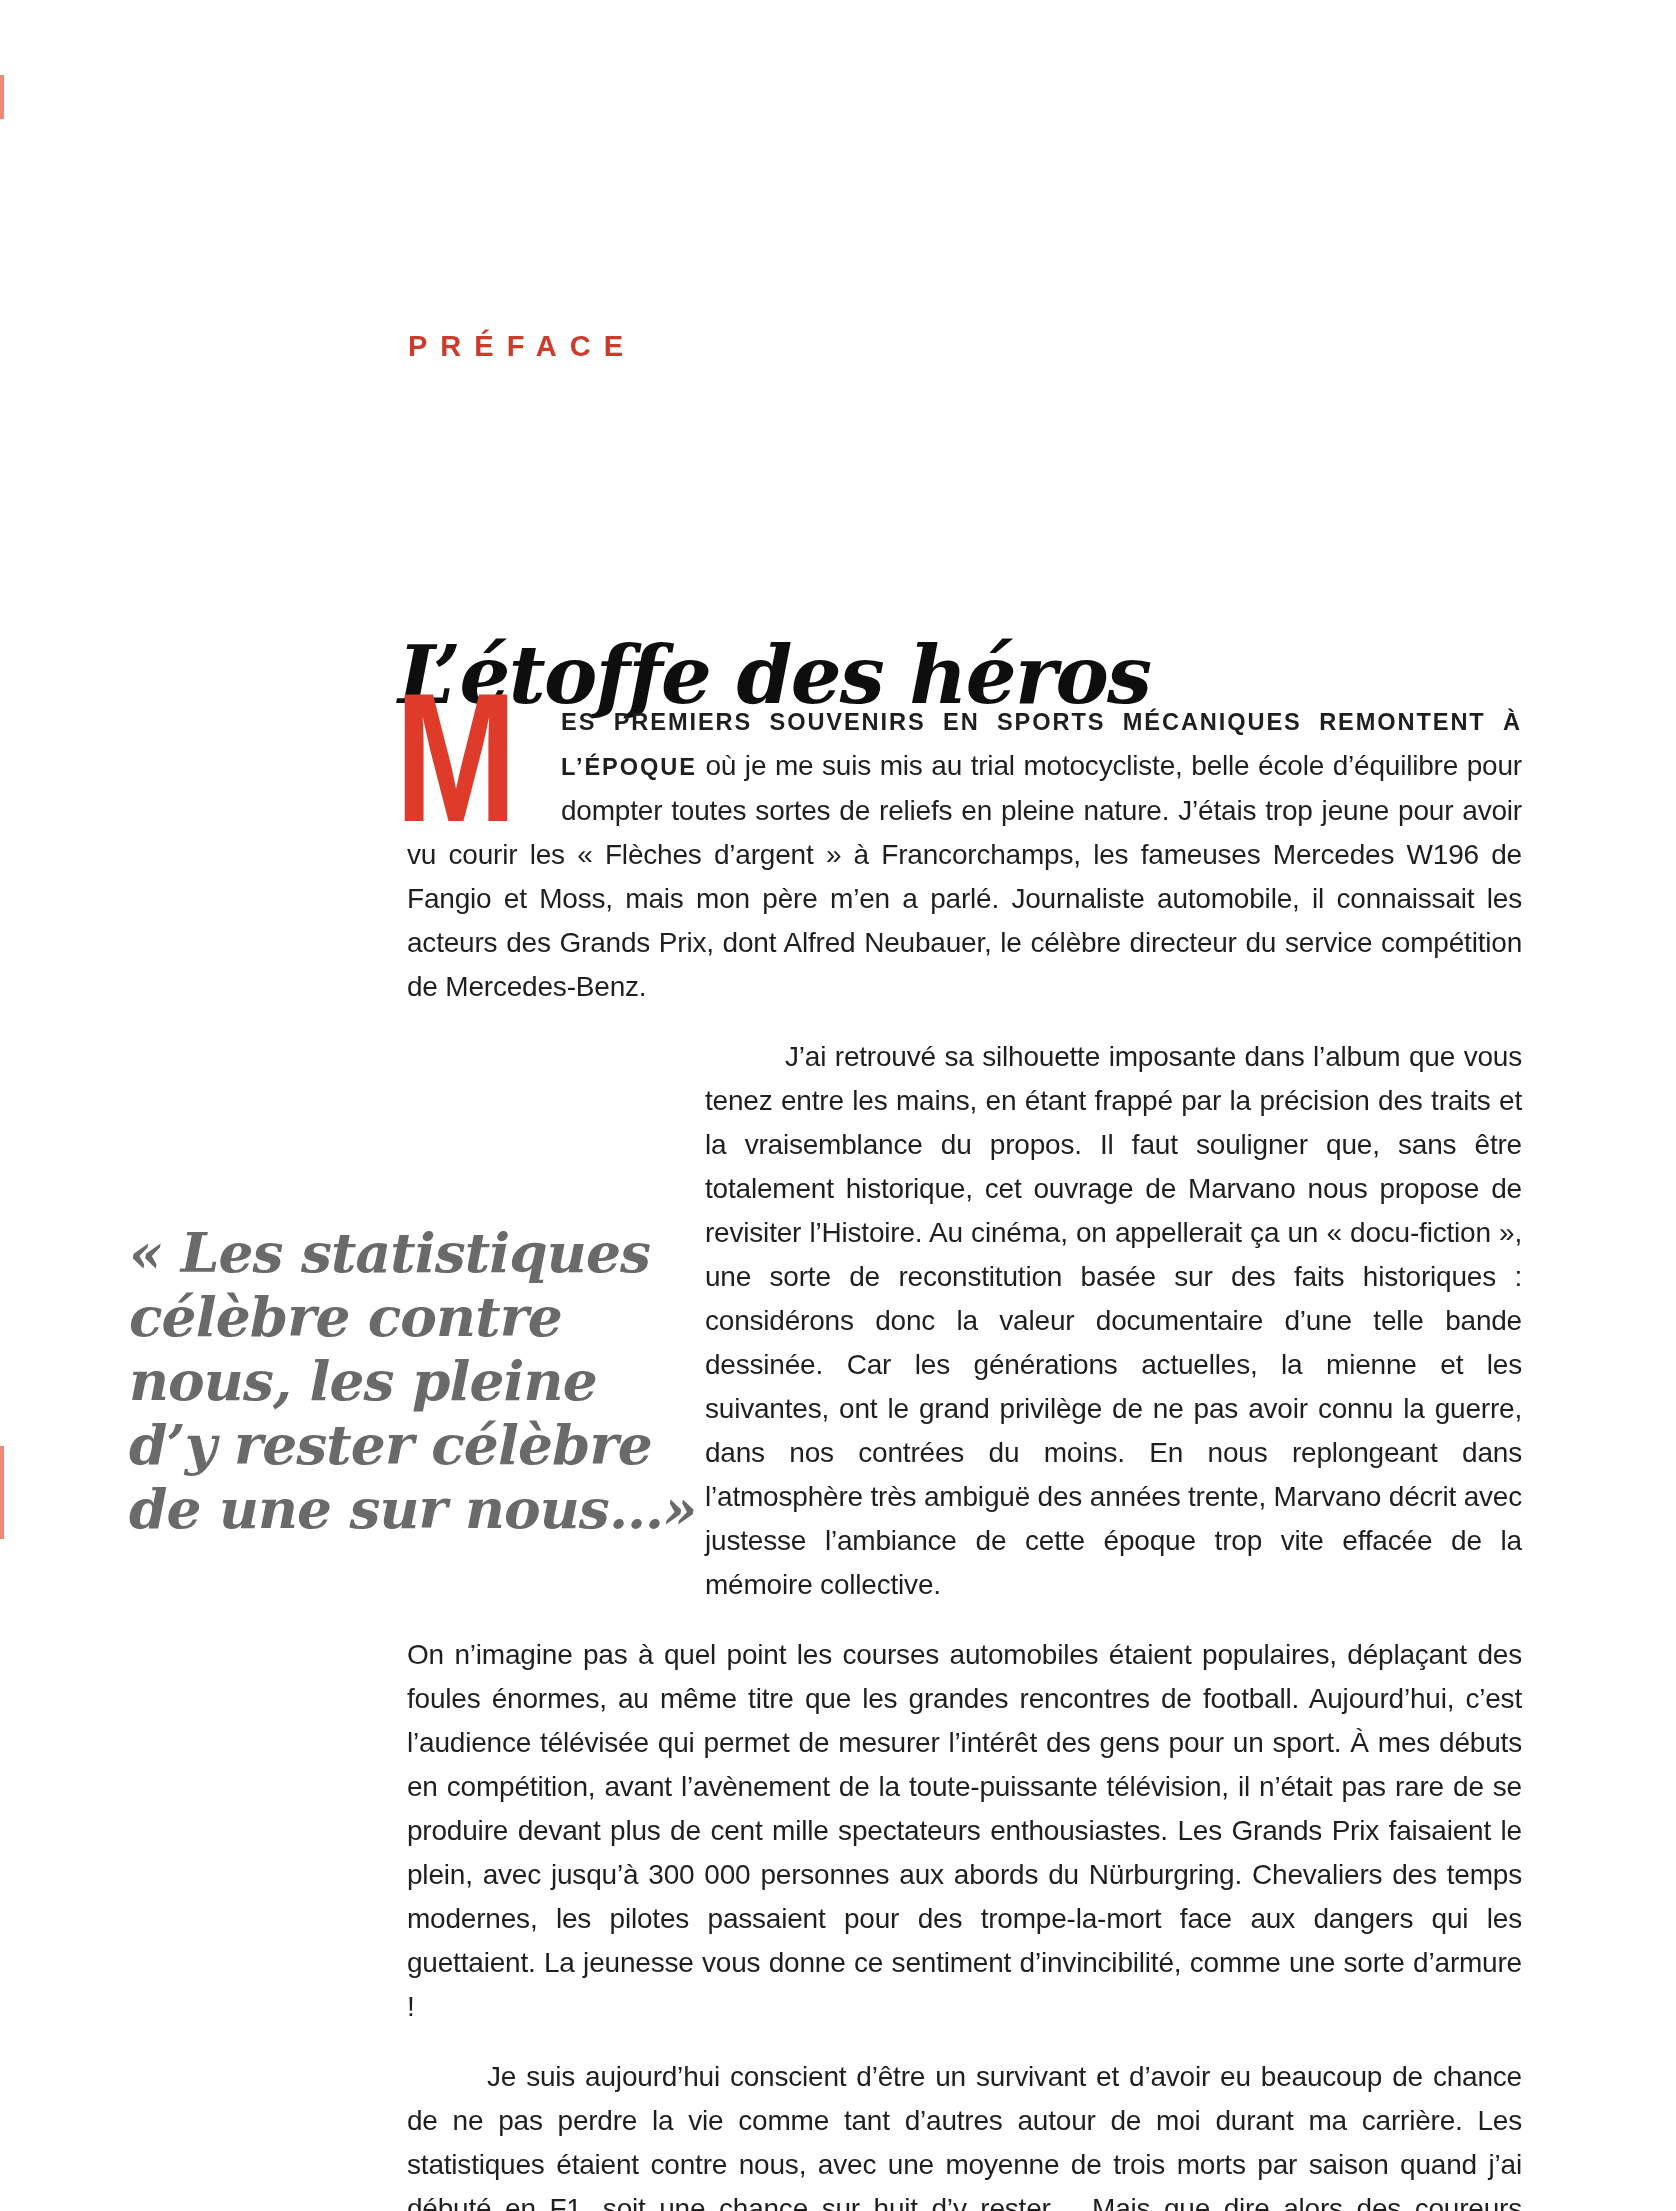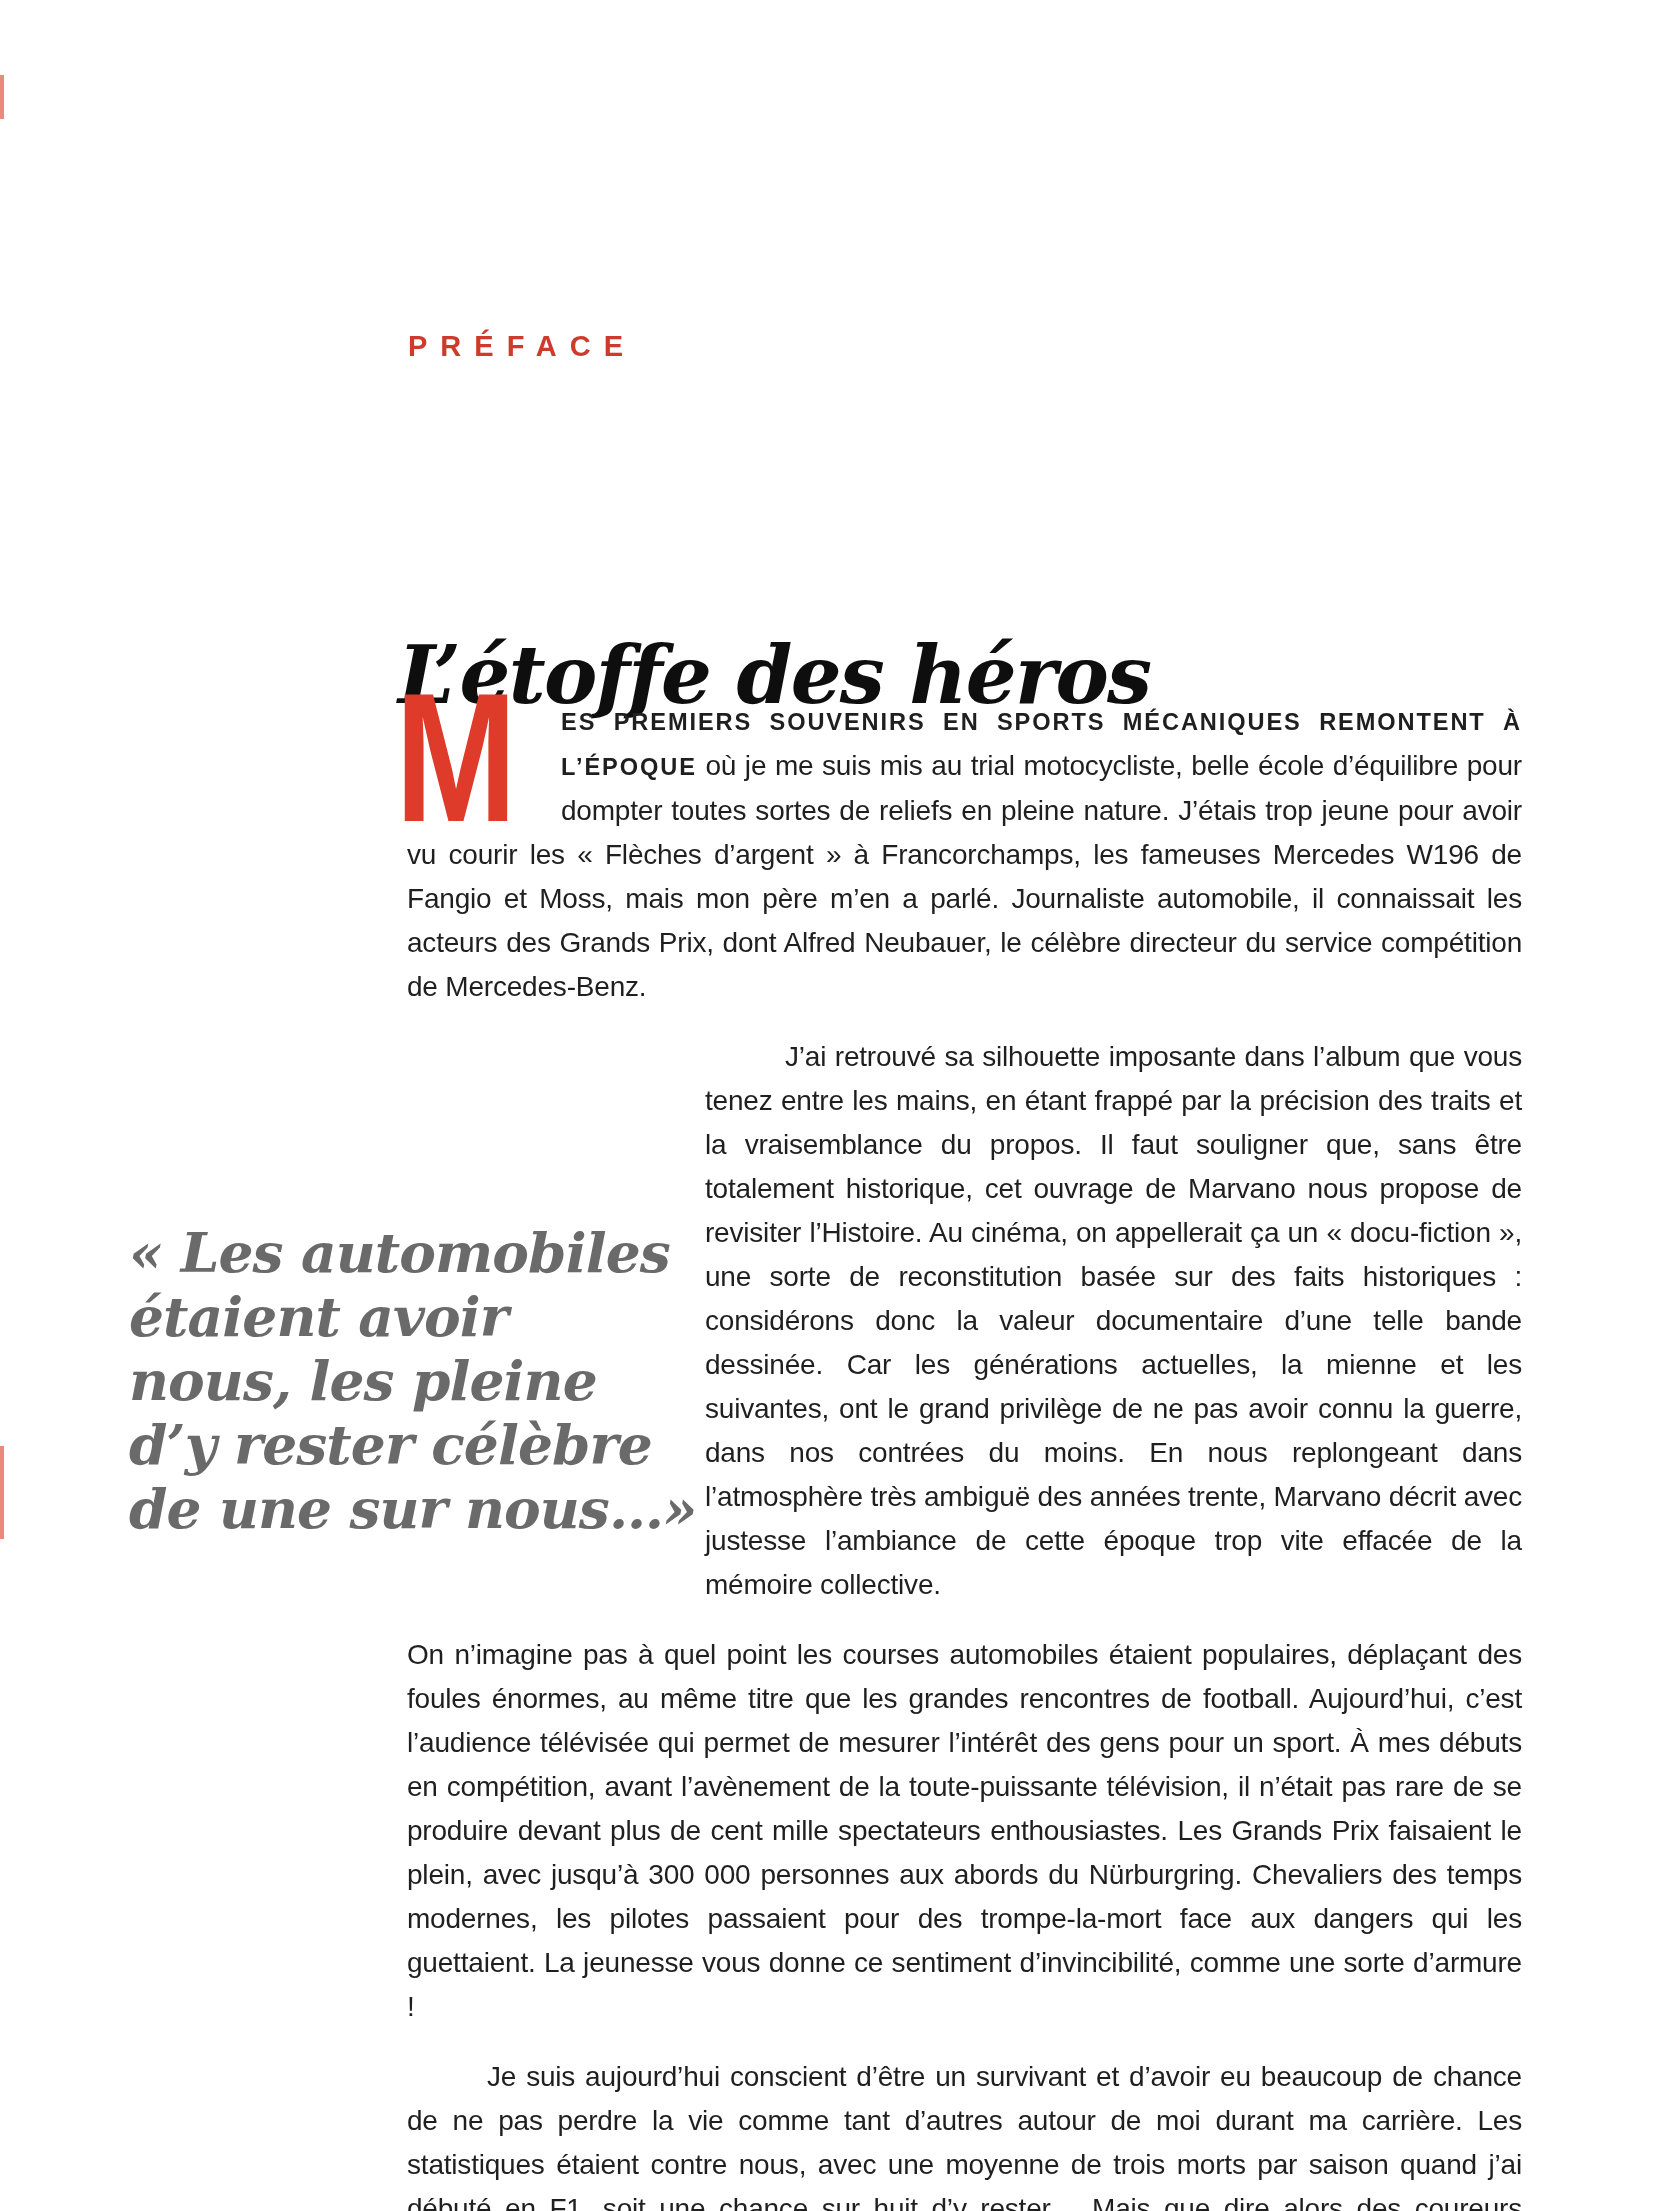--- a/index.html
+++ b/index.html
@@ -121,21 +121,21 @@
     <span class="pullquote-spacer"></span>
 
     <p class="indent">J’ai retrouvé sa silhouette imposante dans l’album que vous tenez entre les mains, en étant frappé par la précision des traits et la vraisemblance du propos. Il faut souligner que, sans être totalement historique, cet ouvrage de Marvano nous propose de revisiter l’Histoire. Au cinéma, on appellerait ça un « docu-fiction », une sorte de reconstitution basée sur des faits historiques : considérons donc la valeur documentaire d’une telle bande dessinée. Car les générations actuelles, la mienne et les suivantes, ont le grand privilège de ne pas avoir connu la guerre, dans nos contrées du moins. En nous replongeant dans l’atmosphère très ambiguë des années trente, Marvano décrit avec justesse l’ambiance de cette époque trop vite effacée de la mémoire collective.</p>
 
     <p>On n’imagine pas à quel point les courses automobiles étaient populaires, déplaçant des foules énormes, au même titre que les grandes rencontres de football. Aujourd’hui, c’est l’audience télévisée qui permet de mesurer l’intérêt des gens pour un sport. À mes débuts en compétition, avant l’avènement de la toute-puissante télévision, il n’était pas rare de se produire devant plus de cent mille spectateurs enthousiastes. Les Grands Prix faisaient le plein, avec jusqu’à 300 000 personnes aux abords du Nürburgring. Chevaliers des temps modernes, les pilotes passaient pour des trompe-la-mort face aux dangers qui les guettaient. La jeunesse vous donne ce sentiment d’invincibilité, comme une sorte d’armure !</p>
 
     <p class="indent">Je suis aujourd’hui conscient d’être un survivant et d’avoir eu beaucoup de chance de ne pas perdre la vie comme tant d’autres autour de moi durant ma carrière. Les statistiques étaient contre nous, avec une moyenne de trois morts par saison quand j’ai débuté en F1, soit une chance sur huit d’y rester… Mais que dire alors des coureurs automobiles de l’entre-deux-guerres, lorsque les machines surpuissantes se produisaient sur des circuits dépourvus de toute protection ?</p>
   </div>
 
   <div class="pullquote">
-    <div>« Les automobiles</div>
-    <div>étaient avoir</div>
+    <div>« Les statistiques</div>
+    <div>célèbre contre</div>
     <div>nous, les pleine</div>
     <div>d’y rester célèbre</div>
     <div>de une sur nous…»</div>
   </div>
 
 </div>
 
 
 </body></html>

